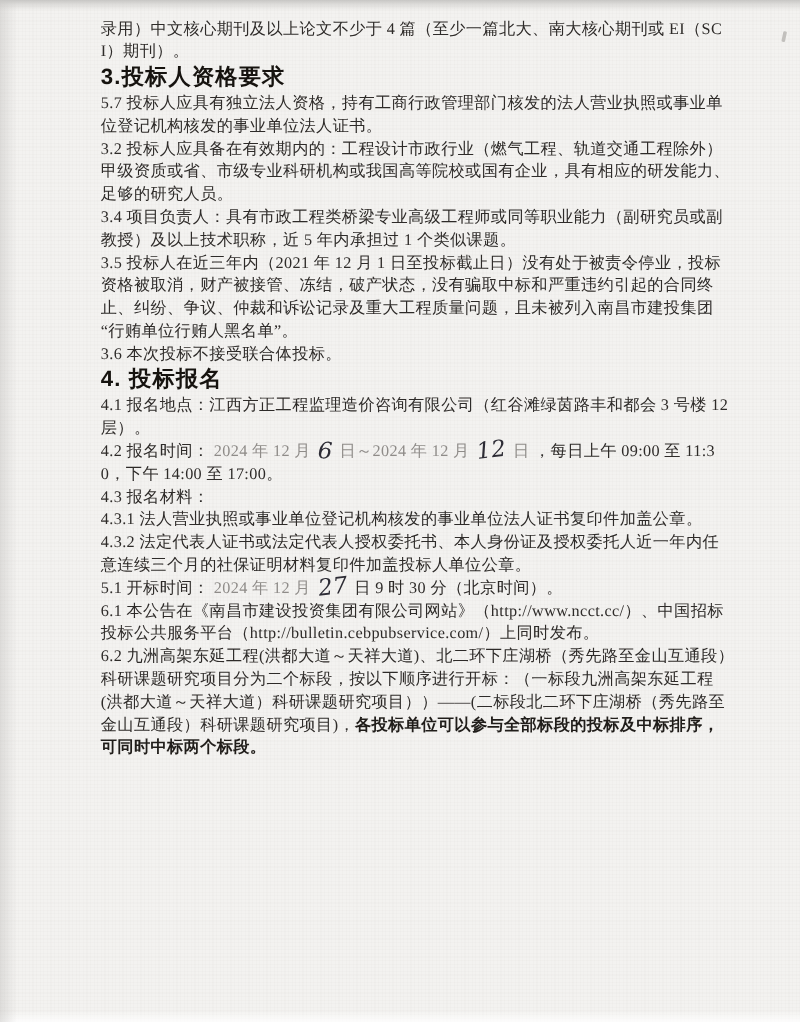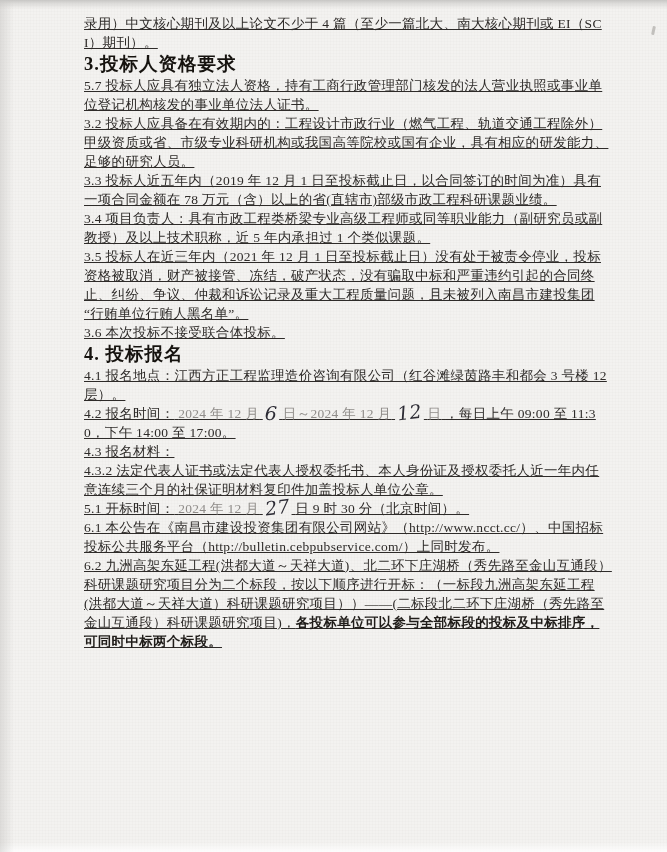--- a/index.html
+++ b/index.html
@@ -29,25 +29,24 @@
     width: 528px;
   }
 
   p.body-line {
     margin: 0;
     font-size: 13.5px;
     line-height: 19px;
     letter-spacing: 0.3px;
     text-align: left;
     word-break: break-all;
-    text-decoration: underline;
   }
 
   h2.sec-heading {
-    font-family: Liberation Serif, serif;
+    font-family: Liberation Sans, sans-serif;
     font-weight: 700;
     color: #16130f;
     font-size: 18.5px;
     line-height: 24px;
     letter-spacing: 1px;
     margin: 0;
   }
   .h3 { margin: 16px 0 26px 0; }
   .h4 { margin: 6px 0 24px 0; }
   .h5 { margin: 8px 0 26px 0; }
@@ -87,37 +86,37 @@
 <div class="page">
   <span class="mark-top-right"></span>
 
   <div class="content">
 
     <p class="body-line">录用）中文核心期刊及以上论文不少于 4 篇（至少一篇北大、南大核心期刊或 EI（SCI）期刊）。</p>
 
     <h2 class="sec-heading h3">3.投标人资格要求</h2>
     <p class="body-line">5.7 投标人应具有独立法人资格，持有工商行政管理部门核发的法人营业执照或事业单位登记机构核发的事业单位法人证书。</p>
     <p class="body-line">3.2 投标人应具备在有效期内的：工程设计市政行业（燃气工程、轨道交通工程除外）甲级资质或省、市级专业科研机构或我国高等院校或国有企业，具有相应的研发能力、足够的研究人员。</p>
-    <p class="body-line">3.3 投标人近五年内（2019 年 12 月 1 日至投标截止日，以合同签订的时间为准）具有一项合同金额在 78 万元（含）以上的省(直辖市)部级市政工程科研课题业绩。</p>
     <p class="body-line">3.4 项目负责人：具有市政工程类桥梁专业高级工程师或同等职业能力（副研究员或副教授）及以上技术职称，近 5 年内承担过 1 个类似课题。</p>
     <p class="body-line">3.5 投标人在近三年内（2021 年 12 月 1 日至投标截止日）没有处于被责令停业，投标资格被取消，财产被接管、冻结，破产状态，没有骗取中标和严重违约引起的合同终止、纠纷、争议、仲裁和诉讼记录及重大工程质量问题，且未被列入南昌市建投集团“行贿单位行贿人黑名单”。</p>
     <p class="body-line">3.6 本次投标不接受联合体投标。</p>
 
     <h2 class="sec-heading h4">4. 投标报名</h2>
     <p class="body-line">4.1 报名地点：江西方正工程监理造价咨询有限公司（红谷滩绿茵路丰和都会 3 号楼 12 层）。</p>
     <p class="body-line">
       <span>4.2 报名时间：</span>
       <span class="faded-print">2024 年 12 月</span>
       <span class="handwritten hw-tall">6</span>
       <span class="faded-print">日～2024 年 12 月</span>
       <span class="handwritten">12</span>
       <span class="faded-print">日</span>
       <span>，每日上午 09:00 至 11:30，下午 14:00 至 17:00。</span>
     </p>
     <p class="body-line">4.3  报名材料：</p>
+    <p class="body-line">4.3.1 法人营业执照或事业单位登记机构核发的事业单位法人证书复印件加盖公章。</p>
     <p class="body-line">4.3.2 法定代表人证书或法定代表人授权委托书、本人身份证及授权委托人近一年内任意连续三个月的社保证明材料复印件加盖投标人单位公章。</p>
 
     <p class="body-line">
       <span>5.1 开标时间：</span>
       <span class="faded-print">2024 年 12 月</span>
       <span class="handwritten">27</span>
       <span>日 9 时 30 分（北京时间）。</span>
     </p>
 
     <p class="body-line">6.1 本公告在《南昌市建设投资集团有限公司网站》（http://www.ncct.cc/）、中国招标投标公共服务平台（http://bulletin.cebpubservice.com/）上同时发布。</p>

